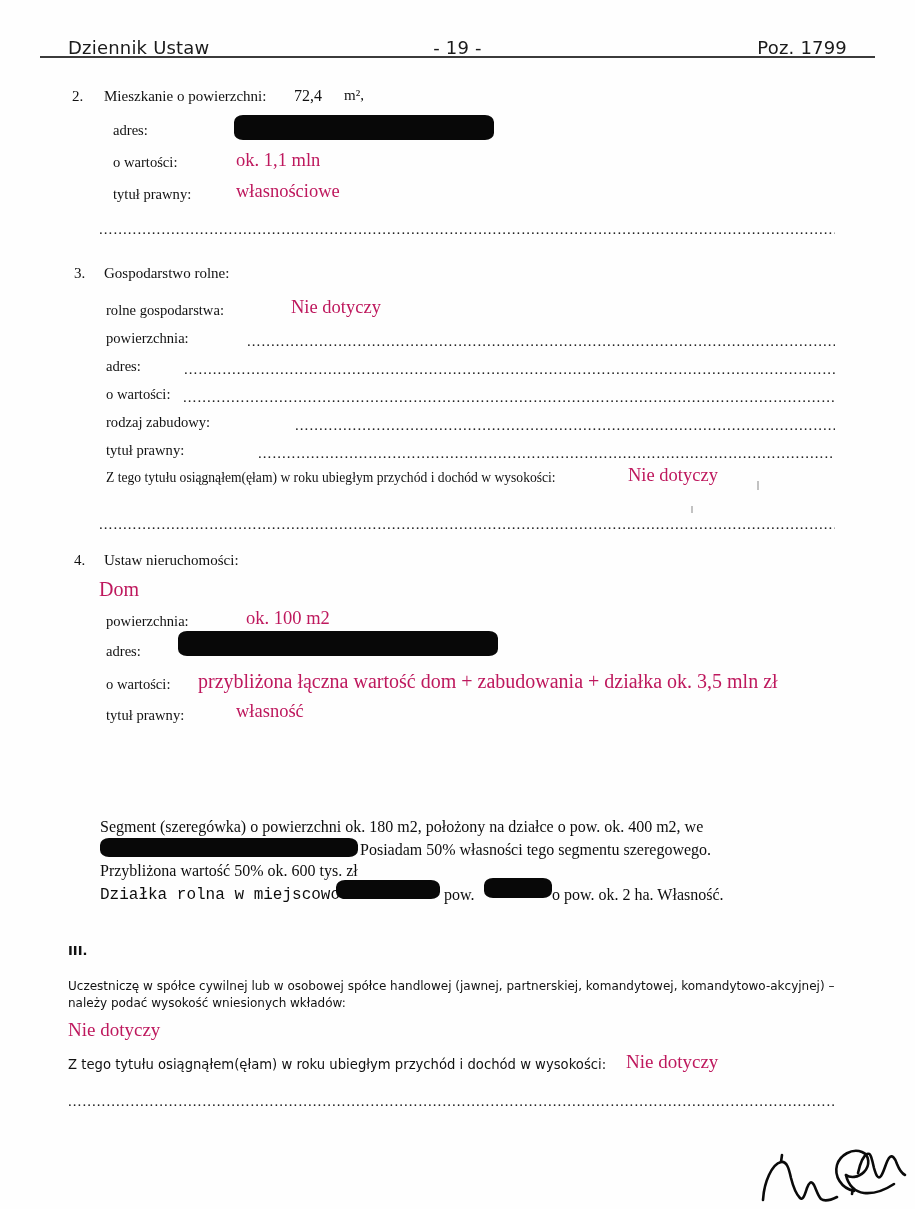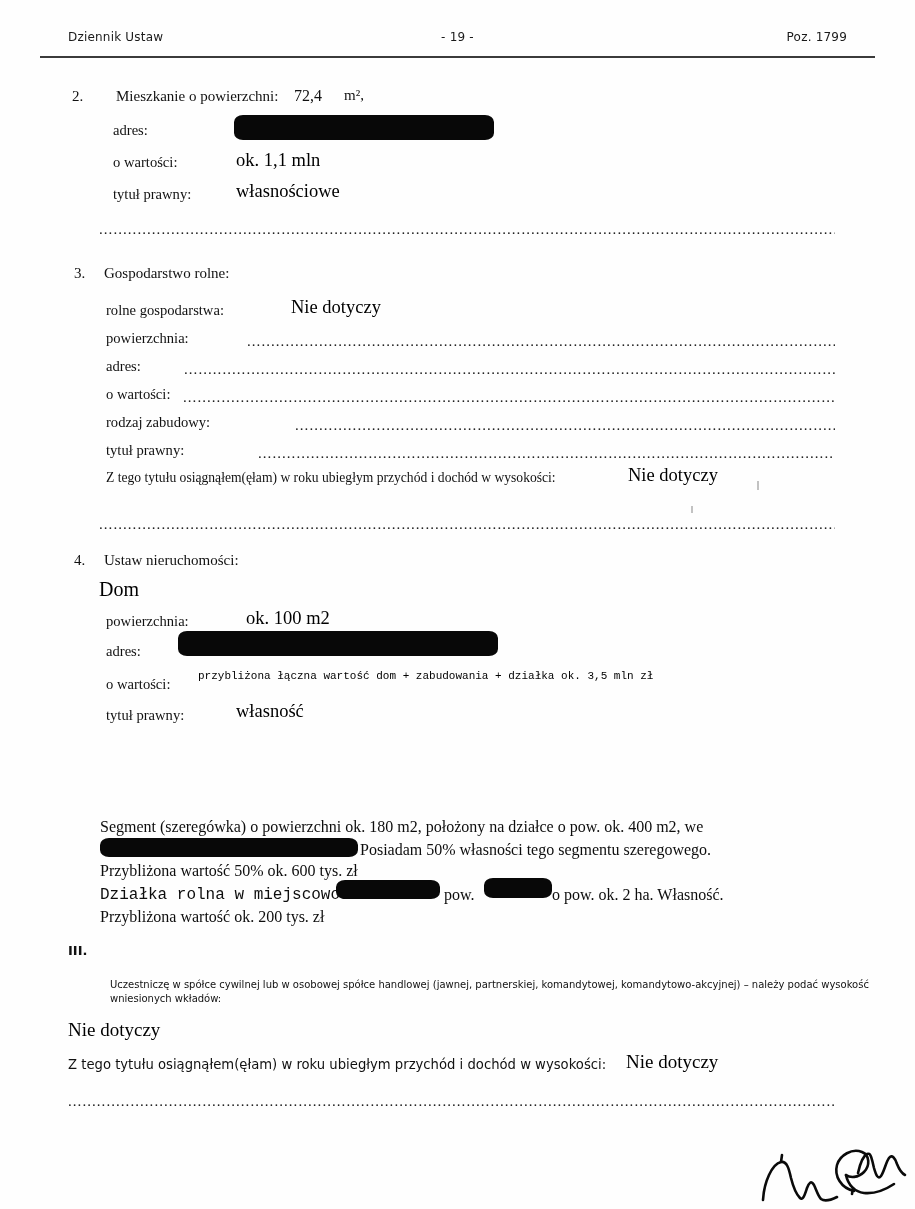--- a/index.html
+++ b/index.html
@@ -16,23 +16,23 @@
     position: relative;
     width: 915px;
     height: 1209px;
     background: #fefefe;
     overflow: hidden;
   }
 
   
   .hdr {
     position: absolute;
-    top: 30px;
+    top: 37px;
     font-family: "DejaVu Sans", "Liberation Sans", sans-serif;
-    font-size: 12px;
+    font-size: 18px;
     color: #1a1a1a;
     letter-spacing: .2px;
     white-space: nowrap;
   }
   .hdr-left  { left: 68px; }
   .hdr-mid   { left: 0; width: 915px; text-align: center; }
   .hdr-right { right: 68px; }
 
   .hdr-rule {
     position: absolute;
@@ -47,34 +47,33 @@
   
   .t {
     position: absolute;
     white-space: nowrap;
     font-size: 15px;
     line-height: 1.15;
     color: #111;
   }
   .num  { font-size: 15px; }
   .lbl  { font-size: 14.6px; }
-  .hand { font-size: 18.5px; color: #000000; }
+  .hand { font-size: 18.5px; color: #be185d; }
   .para {
     position: absolute;
     font-size: 16px;
     line-height: 1.42;
     color: #0d0d0d;
     white-space: normal;
   }
   .small {
     position: absolute;
-    font-size: 10px;
+    font-size: 12px;
     line-height: 1.42;
     color: #111;
-    margin-left: 42px;
   }
   .sans {
     font-family: "DejaVu Sans", "Liberation Sans", sans-serif;
   }
   .bold { font-weight: bold; }
 
   
   .dots {
     position: absolute;
     height: 14px;
@@ -110,21 +109,21 @@
 <body>
 
 <div id="page">
 
   <div class="hdr hdr-left">Dziennik Ustaw</div>
   <div class="hdr hdr-mid">- 19 -</div>
   <div class="hdr hdr-right">Poz. 1799</div>
   <div class="hdr-rule"></div>
 
   <div class="t num" style="left:72px; top:88px;">2.</div>
-  <div class="t" style="left:116px; top:88px;">Mieszkanie o powierzchni:</div>
+  <div class="t" style="left:104px; top:88px;">Mieszkanie o powierzchni:</div>
   <div class="t" style="left:294px; top:87px; font-size:16px;">72,4</div>
   <div class="t" style="left:344px; top:87px; font-size:15px;">m²,</div>
 
   <div class="t lbl" style="left:113px; top:122px;">adres:</div>
   <div class="redact" style="left:234px; top:115px; width:260px; height:25px;"></div>
 
   <div class="t lbl" style="left:113px; top:154px;">o wartości:</div>
   <div class="t hand" style="left:236px; top:150px;">ok. 1,1 mln</div>
 
   <div class="t lbl" style="left:113px; top:186px;">tytuł prawny:</div>
@@ -165,37 +164,36 @@
   <div class="t" style="left:104px; top:552px;">Ustaw nieruchomości:</div>
   <div class="t hand" style="left:99px; top:578px; font-size:20px;">Dom</div>
 
   <div class="t lbl" style="left:106px; top:613px;">powierzchnia:</div>
   <div class="t hand" style="left:246px; top:608px;">ok. 100 m2</div>
 
   <div class="t lbl" style="left:106px; top:643px;">adres:</div>
   <div class="redact" style="left:178px; top:631px; width:320px; height:25px;"></div>
 
   <div class="t lbl" style="left:106px; top:676px;">o wartości:</div>
-  <div class="t hand" style="left:198px; top:670px; font-size:11px;font-family:Liberation Mono, monospace;">przybliżona łączna wartość dom + zabudowania + działka ok. 3,5 mln zł</div>
+  <div class="t hand" style="left:198px; top:670px; font-size:20px;">przybliżona łączna wartość dom + zabudowania + działka ok. 3,5 mln zł</div>
 
   <div class="t lbl" style="left:106px; top:707px;">tytuł prawny:</div>
   <div class="t hand" style="left:236px; top:701px;">własność</div>
 
 
   <div class="para" style="left:100px; top:816px; width:760px;">Segment (szeregówka) o powierzchni ok. 180 m2, położony na działce o pow. ok. 400 m2, we</div>
   <div class="redact" style="left:100px; top:838px; width:258px; height:19px;"></div>
   <div class="para" style="left:360px; top:839px; width:500px;">Posiadam 50% własności tego segmentu szeregowego.</div>
   <div class="para" style="left:100px; top:860px; width:600px;">Przybliżona wartość 50% ok. 600 tys. zł</div>
 
   <div class="para" style="left:100px; top:884px;font-family:Liberation Mono, monospace;">Działka rolna w miejscowości</div>
   <div class="redact" style="left:336px; top:880px; width:104px; height:19px;"></div>
   <div class="para" style="left:444px; top:884px;">pow.</div>
   <div class="redact" style="left:484px; top:878px; width:68px; height:20px;"></div>
   <div class="para" style="left:552px; top:884px;">o pow. ok. 2 ha. Własność.</div>
-  <div class="para" style="left:100px; top:906px;">Przybliżona wartość ok. 200 tys. zł</div>
 
   <div class="t sans bold" style="left:68px; top:944px; font-size:13px;">III.</div>
   <div class="small sans" style="left:68px; top:978px; width:774px;">Uczestniczę w spółce cywilnej lub w osobowej spółce handlowej (jawnej, partnerskiej, komandytowej, komandytowo-akcyjnej) – należy podać wysokość wniesionych wkładów:</div>
   <div class="t hand" style="left:68px; top:1019px; font-size:19px;">Nie dotyczy</div>
 
   <div class="t sans" style="left:68px; top:1057px; font-size:13.2px;">Z tego tytułu osiągnąłem(ęłam) w roku ubiegłym przychód i dochód w wysokości:</div>
   <div class="t hand" style="left:626px; top:1051px; font-size:19px;">Nie dotyczy</div>
 
   <div class="dots" style="left:68px; top:1094px; width:768px;"></div>
 

